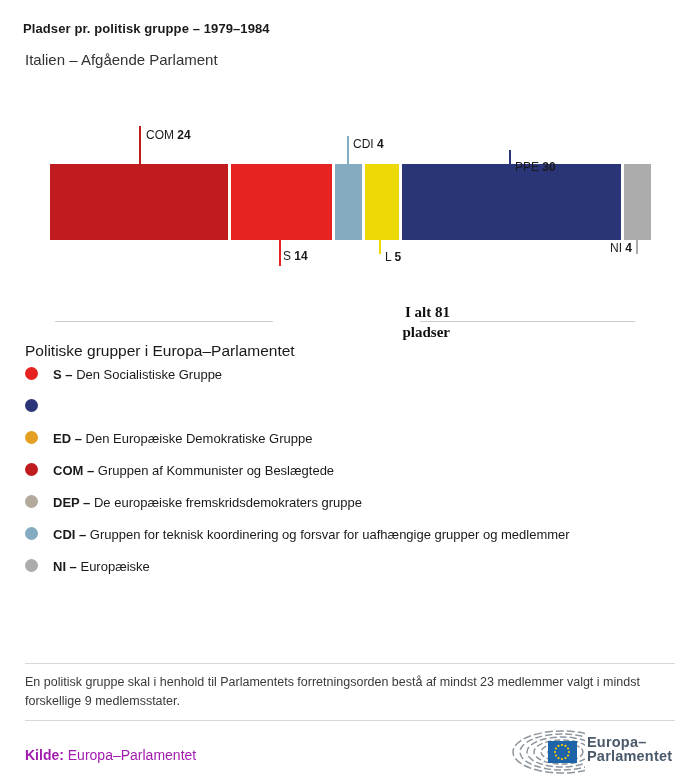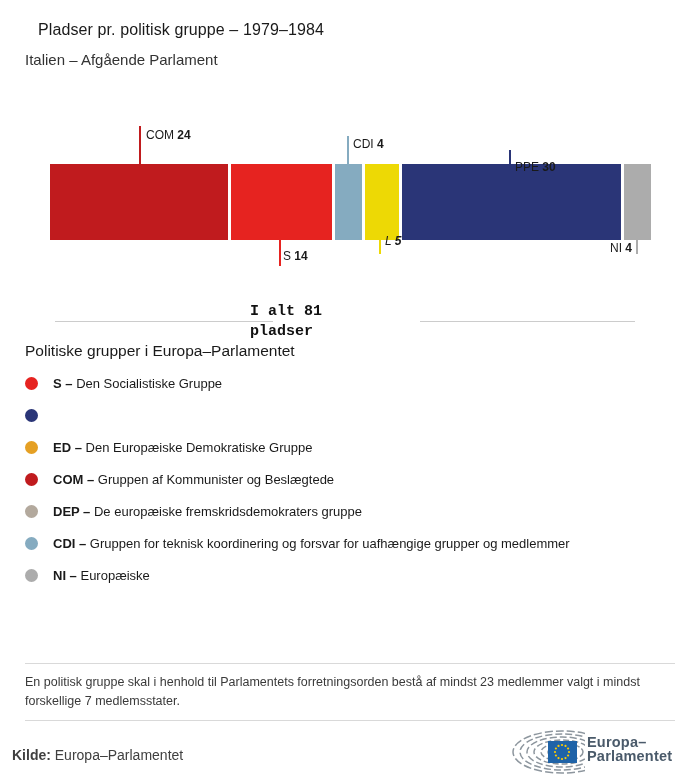--- a/index.html
+++ b/index.html
@@ -1,20 +1,20 @@
 <!DOCTYPE html>
 <html><head>
 <meta charset="utf-8">
 <style>
   html,body{margin:0;padding:0;background:#fff;}
   .canvas{
     position:relative;width:700px;height:784px;background:#ffffff;
     font-family:"Liberation Sans", sans-serif;color:#1a1a1a;overflow:hidden;
   }
-  .title{position:absolute;left:38px;top:21px;font-size:16px;font-weight:normal;letter-spacing:.1px;}
+  .title{position:absolute;left:23px;top:21px;font-size:13px;font-weight:bold;letter-spacing:.1px;}
   .subtitle{position:absolute;left:25px;top:51px;font-size:15px;color:#333;}
 
   
   .bar{position:absolute;left:50px;top:164px;width:601px;height:76px;display:flex;}
   .seg{height:100%;box-sizing:border-box;}
   .seg + .seg{border-left:3px solid #fff;}
 
   
   .lead{position:absolute;width:2px;}
   .lead-com{left:139px;top:126px;height:38px;}
@@ -24,44 +24,44 @@
   .lead-l{left:379px;top:240px;height:14px;}
   .lead-ni{left:636px;top:240px;height:14px;}
 
   
   .blab{position:absolute;font-size:12px;white-space:nowrap;color:#1a1a1a;}
   .blab b{font-weight:bold;}
   .blab-com{left:146px;top:128px;}
   .blab-cdi{left:353px;top:137px;}
   .blab-ppe{left:515px;top:148px;margin-top:12px;}
   .blab-s{left:283px;top:249px;}
-  .blab-l{left:385px;top:234px;font-style:italic;}
+  .blab-l{left:385px;top:250px;}
   .blab-ni{left:595px;top:241px;width:37px;text-align:right;}
 
   
   .total-rule{position:absolute;top:321px;height:1px;background:#cccccc;}
   .total-rule.left{left:55px;width:218px;}
   .total-rule.right{left:420px;width:215px;}
-  .total-text{position:absolute;left:250px;top:302px;width:200px;text-align:left;
-    font-family:Liberation Mono, monospace;font-weight:bold;font-size:15px;line-height:20px;color:#111;}
+  .total-text{position:absolute;left:250px;top:302px;width:200px;text-align:right;
+    font-family:Liberation Serif, serif;font-weight:bold;font-size:15px;line-height:20px;color:#111;}
 
   
   .legend-heading{position:absolute;left:25px;top:342px;font-size:15.5px;font-weight:normal;}
   .legend{position:absolute;left:25px;top:367px;width:660px;}
-  .lrow{display:flex;align-items:center;height:32px;}
+  .lrow{display:flex;align-items:flex-start;height:32px;}
   .dot{width:13px;height:13px;border-radius:50%;flex:0 0 13px;margin-right:15px;}
   .ltext{font-size:13px;color:#1a1a1a;white-space:nowrap;}
   .ltext b{font-weight:bold;}
 
   
   .rule{position:absolute;left:25px;width:650px;height:1px;background:#d9d9d9;}
   .rule1{top:663px;}
   .rule2{top:720px;}
   .footnote{position:absolute;left:25px;top:673px;width:645px;font-size:12.5px;line-height:1.55;color:#3a3a3a;}
-  .source{position:absolute;left:12px;top:747px;font-size:14px;color:#404040;}
+  .source{position:absolute;left:25px;top:747px;font-size:14px;color:#a21caf;}
   .source b{font-weight:bold;}
 
   
   .logo{position:absolute;left:510px;top:728px;width:170px;height:50px;}
   .logo svg{position:absolute;left:0;top:0;}
   .logo-text{position:absolute;left:77px;top:7px;font-size:14.5px;font-weight:bold;color:#4a5a6a;line-height:14px;letter-spacing:.2px;}
 </style>
 </head>
 <body>
 
@@ -125,21 +125,21 @@
       <span class="dot" style="background: rgb(133, 171, 192);"></span>
       <span class="ltext"><b>CDI –</b> <span>Gruppen for teknisk koordinering og forsvar for uafhængige grupper og medlemmer</span></span>
     </div>
     <div class="lrow">
       <span class="dot" style="background: rgb(172, 172, 172);"></span>
       <span class="ltext"><b>NI –</b> <span>Europæiske</span></span>
     </div>
   </div>
 
   <div class="rule rule1"></div>
-  <div class="footnote">En politisk gruppe skal i henhold til Parlamentets forretningsorden bestå af mindst 23 medlemmer valgt i mindst forskellige 7 medlemsstater.</div>
+  <div class="footnote">En politisk gruppe skal i henhold til Parlamentets forretningsorden bestå af mindst 23 medlemmer valgt i mindst forskellige 9 medlemsstater.</div>
   <div class="rule rule2"></div>
   <div class="source"><b>Kilde:</b> <span>Europa–Parlamentet</span></div>
 
   <div class="logo">
     <svg width="75" height="50" viewBox="0 0 75 50">
       <g fill="none" stroke="#8d969e" stroke-width="1.5">
         <ellipse cx="52" cy="24" rx="14" ry="6" stroke-dasharray="5 2.5"></ellipse>
         <ellipse cx="52" cy="24" rx="21" ry="9" stroke-dasharray="6 2.5"></ellipse>
         <ellipse cx="52" cy="24" rx="28" ry="12" stroke-dasharray="6 3"></ellipse>
         <ellipse cx="52" cy="24" rx="35" ry="15" stroke-dasharray="7 3"></ellipse>

